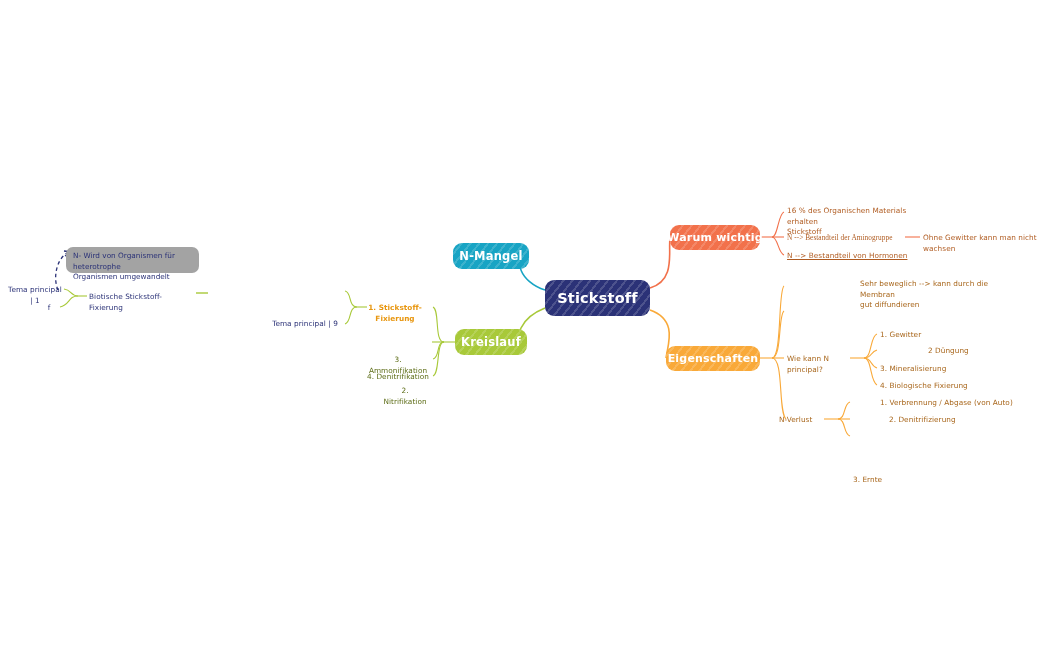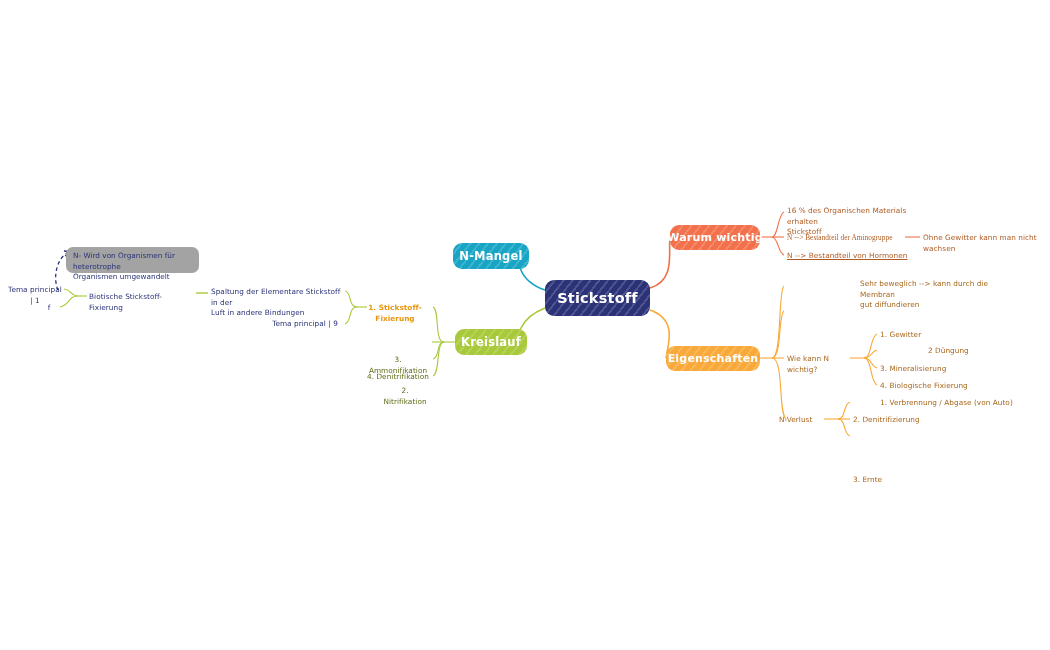--- a/index.html
+++ b/index.html
@@ -192,41 +192,39 @@
   <div class="leaf c-orange" style="left:787px; top:233px; width:125px;font-family:Liberation Serif, serif;">N --&gt; Bestandteil der Aminogruppe</div>
 
   <div class="leaf c-orange" style="left:923px; top:233px; width:125px;">Ohne Gewitter kann man nicht wachsen</div>
 
   <div class="leaf c-orange" style="left:787px; top:251px; width:125px;text-decoration:underline;">N --&gt; Bestandteil von Hormonen</div>
 
   <div class="leaf c-amber" style="left:813px; top:279px; width:140px;margin-left:47px;">Sehr beweglich --&gt; kann durch die Membran
 gut diffundieren</div>
 
 
-  <div class="leaf c-amber" style="left:787px; top:354px; width:70px;">Wie kann N wichtig?</div>
+  <div class="leaf c-amber" style="left:787px; top:354px; width:70px;">Wie kann N principal?</div>
 
   <div class="leaf c-amber" style="left:880px; top:330px;">1. Gewitter</div>
   <div class="leaf c-amber" style="left:880px; top:346px;margin-left:48px;">2 Düngung</div>
   <div class="leaf c-amber" style="left:880px; top:364px;">3. Mineralisierung</div>
   <div class="leaf c-amber" style="left:880px; top:381px;">4. Biologische Fixierung</div>
 
   <div class="leaf c-amber" style="left:779px; top:415px;">N-Verlust</div>
 
   <div class="leaf c-amber" style="left:832px; top:398px;margin-left:48px;">1. Verbrennung / Abgase (von Auto)</div>
-  <div class="leaf c-amber" style="left:853px; top:415px;">2. Denitrifizierung</div>
+  <div class="leaf c-amber" style="left:889px; top:415px;">2. Denitrifizierung</div>
   <div class="leaf c-amber" style="left:853px; top:432px;margin-top:43px;">3. Ernte</div>
 
   <div class="leaf c-hl r" style="left:359px; top:303px; width:72px;">1. Stickstoff-Fixierung</div>
 
   <div class="leaf c-green r" style="left:380px; top:338px; width:50px;margin-top:48px;">2. Nitrifikation</div>
   <div class="leaf c-green r" style="left:366px; top:355px; width:64px;">3. Ammonifikation</div>
   <div class="leaf c-green r" style="left:366px; top:372px; width:64px;">4. Denitrifikation</div>
 
-  <div class="leaf c-navy" style="left:211px; top:287px; width:132px;">Spaltung der Elementare Stickstoff in der
-Luft in andere Bindungen</div>
 
   <div class="leaf c-navy r" style="left:268px; top:319px; width:74px;">Tema principal | 9</div>
 
   <div class="leaf c-navy" style="left:89px; top:292px; width:106px;">Biotische Stickstoff-Fixierung</div>
 
   <div class="leaf c-navy r" style="left:8px; top:285px; width:54px;">Tema principal | 1</div>
 
   <div class="leaf c-navy r" style="left:40px; top:303px; width:18px;">f</div>
 
   <div id="callout-box">

